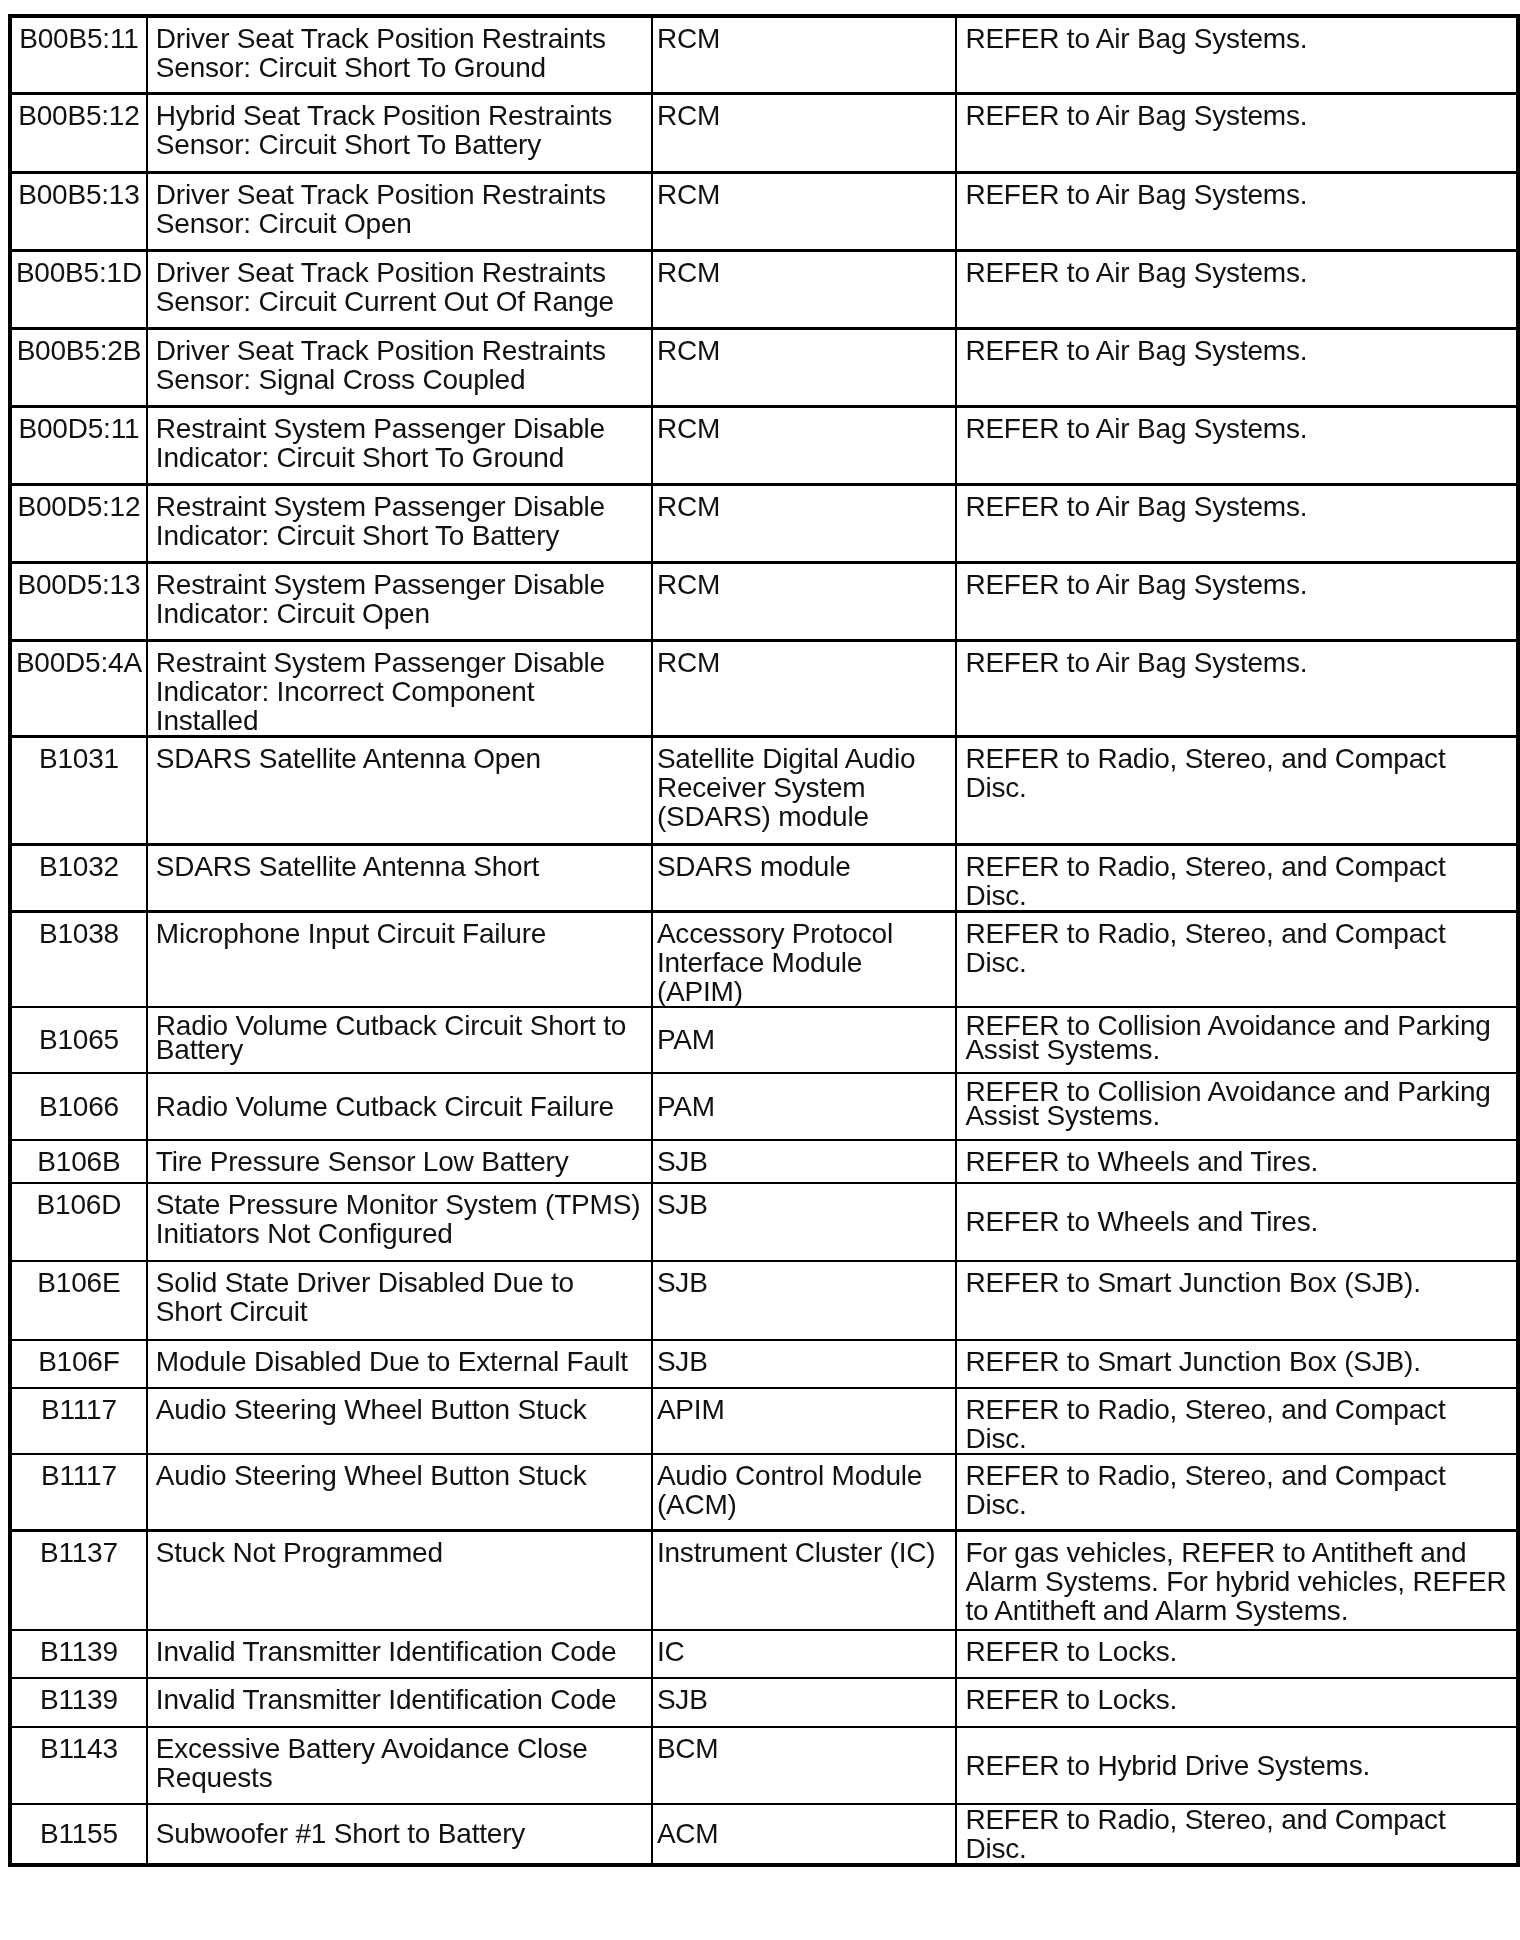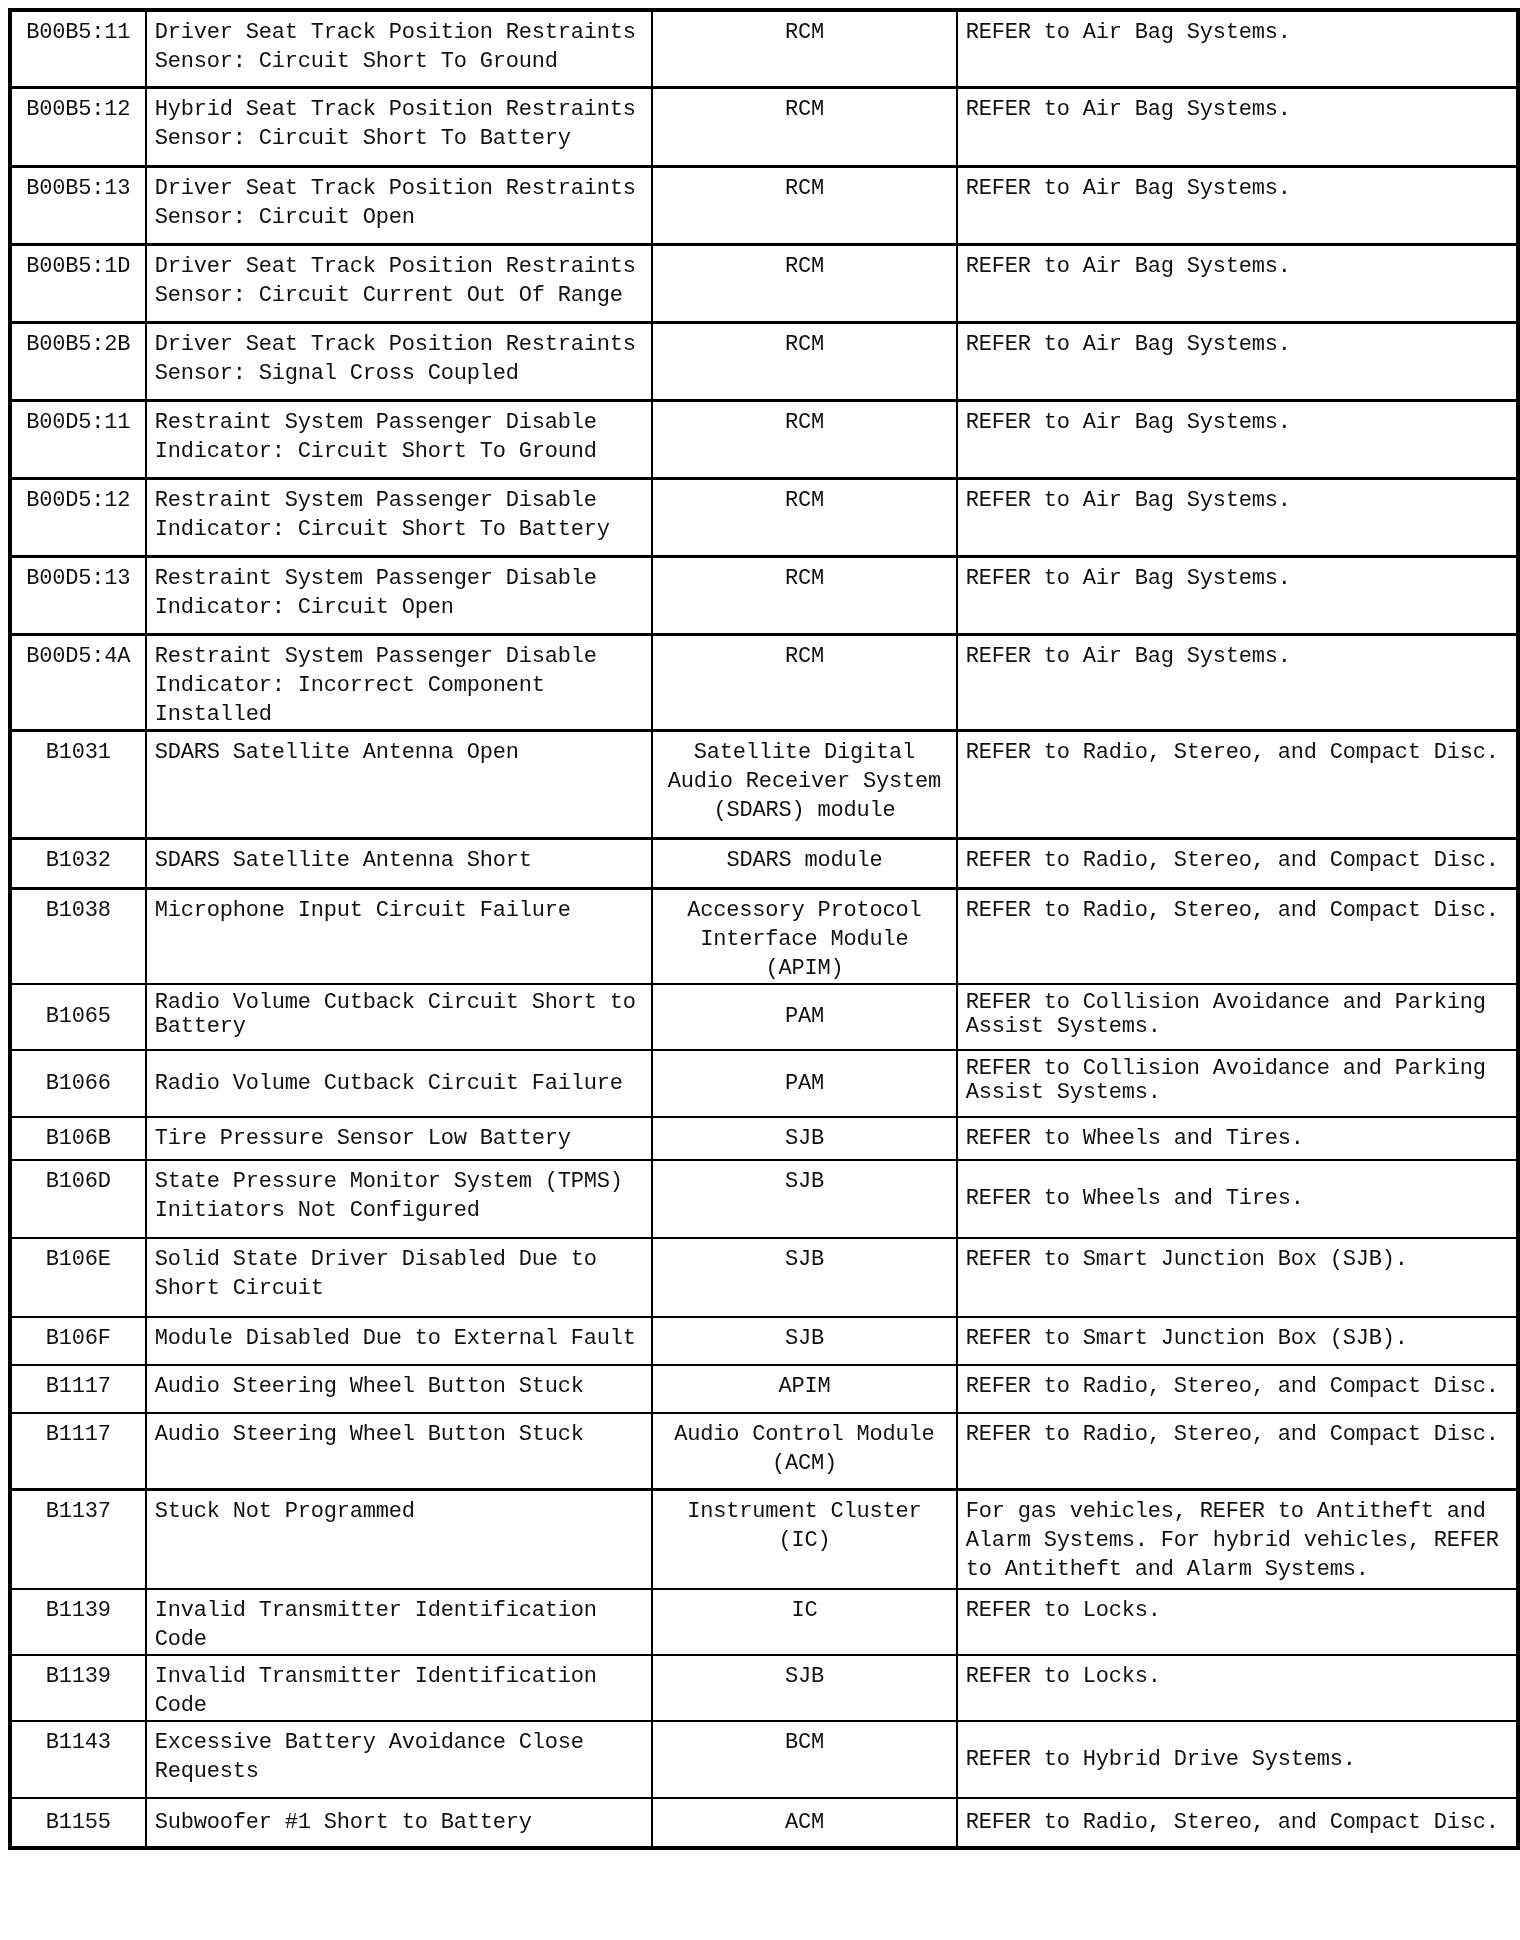--- a/index.html
+++ b/index.html
@@ -1,34 +1,34 @@
 <!DOCTYPE html>
 <html><head>
 <meta charset="utf-8">
 <style>
   html, body { margin: 0; padding: 0; background: #ffffff; }
   body { width: 1520px; height: 1940px; position: relative; overflow: hidden; }
   .dtc-table {
-    position: absolute; left: 8px; top: 8px;
+    position: absolute; left: 8px; top: 14px;
     border-collapse: collapse; table-layout: fixed;
     border: 4px solid #000;
-    font-family: Liberation Mono, monospace;
-    font-size: 22px; line-height: 29px; color: #111;
+    font-family: Liberation Sans, sans-serif;
+    font-size: 28px; line-height: 29px; color: #111;
   }
   .dtc-table td {
     border: 2px solid #000;
     padding: 6px 8px 0 8px;
     vertical-align: top;
     overflow: hidden;
     letter-spacing: -0.2px;
   }
   .dtc-table tr.thick td { border-top-width: 3px; }
   .c-code { width: 130px; text-align: center; padding-left: 2px !important; padding-right: 2px !important; }
   .c-desc { width: 504px; text-align: left; }
-  .c-mod  { width: 303px; text-align: center; padding-left: 4px !important; padding-right: 4px !important; }
+  .c-mod  { width: 303px; padding-left: 4px !important; padding-right: 4px !important; }
   .c-act  { width: 564px; text-align: left; }
   td.mid { vertical-align: middle; padding-top: 0; }
   td.tight { line-height: 24px; }
 </style>
 </head>
 <body>
 
 <table class="dtc-table">
   <colgroup>
     <col style="width:130px">

